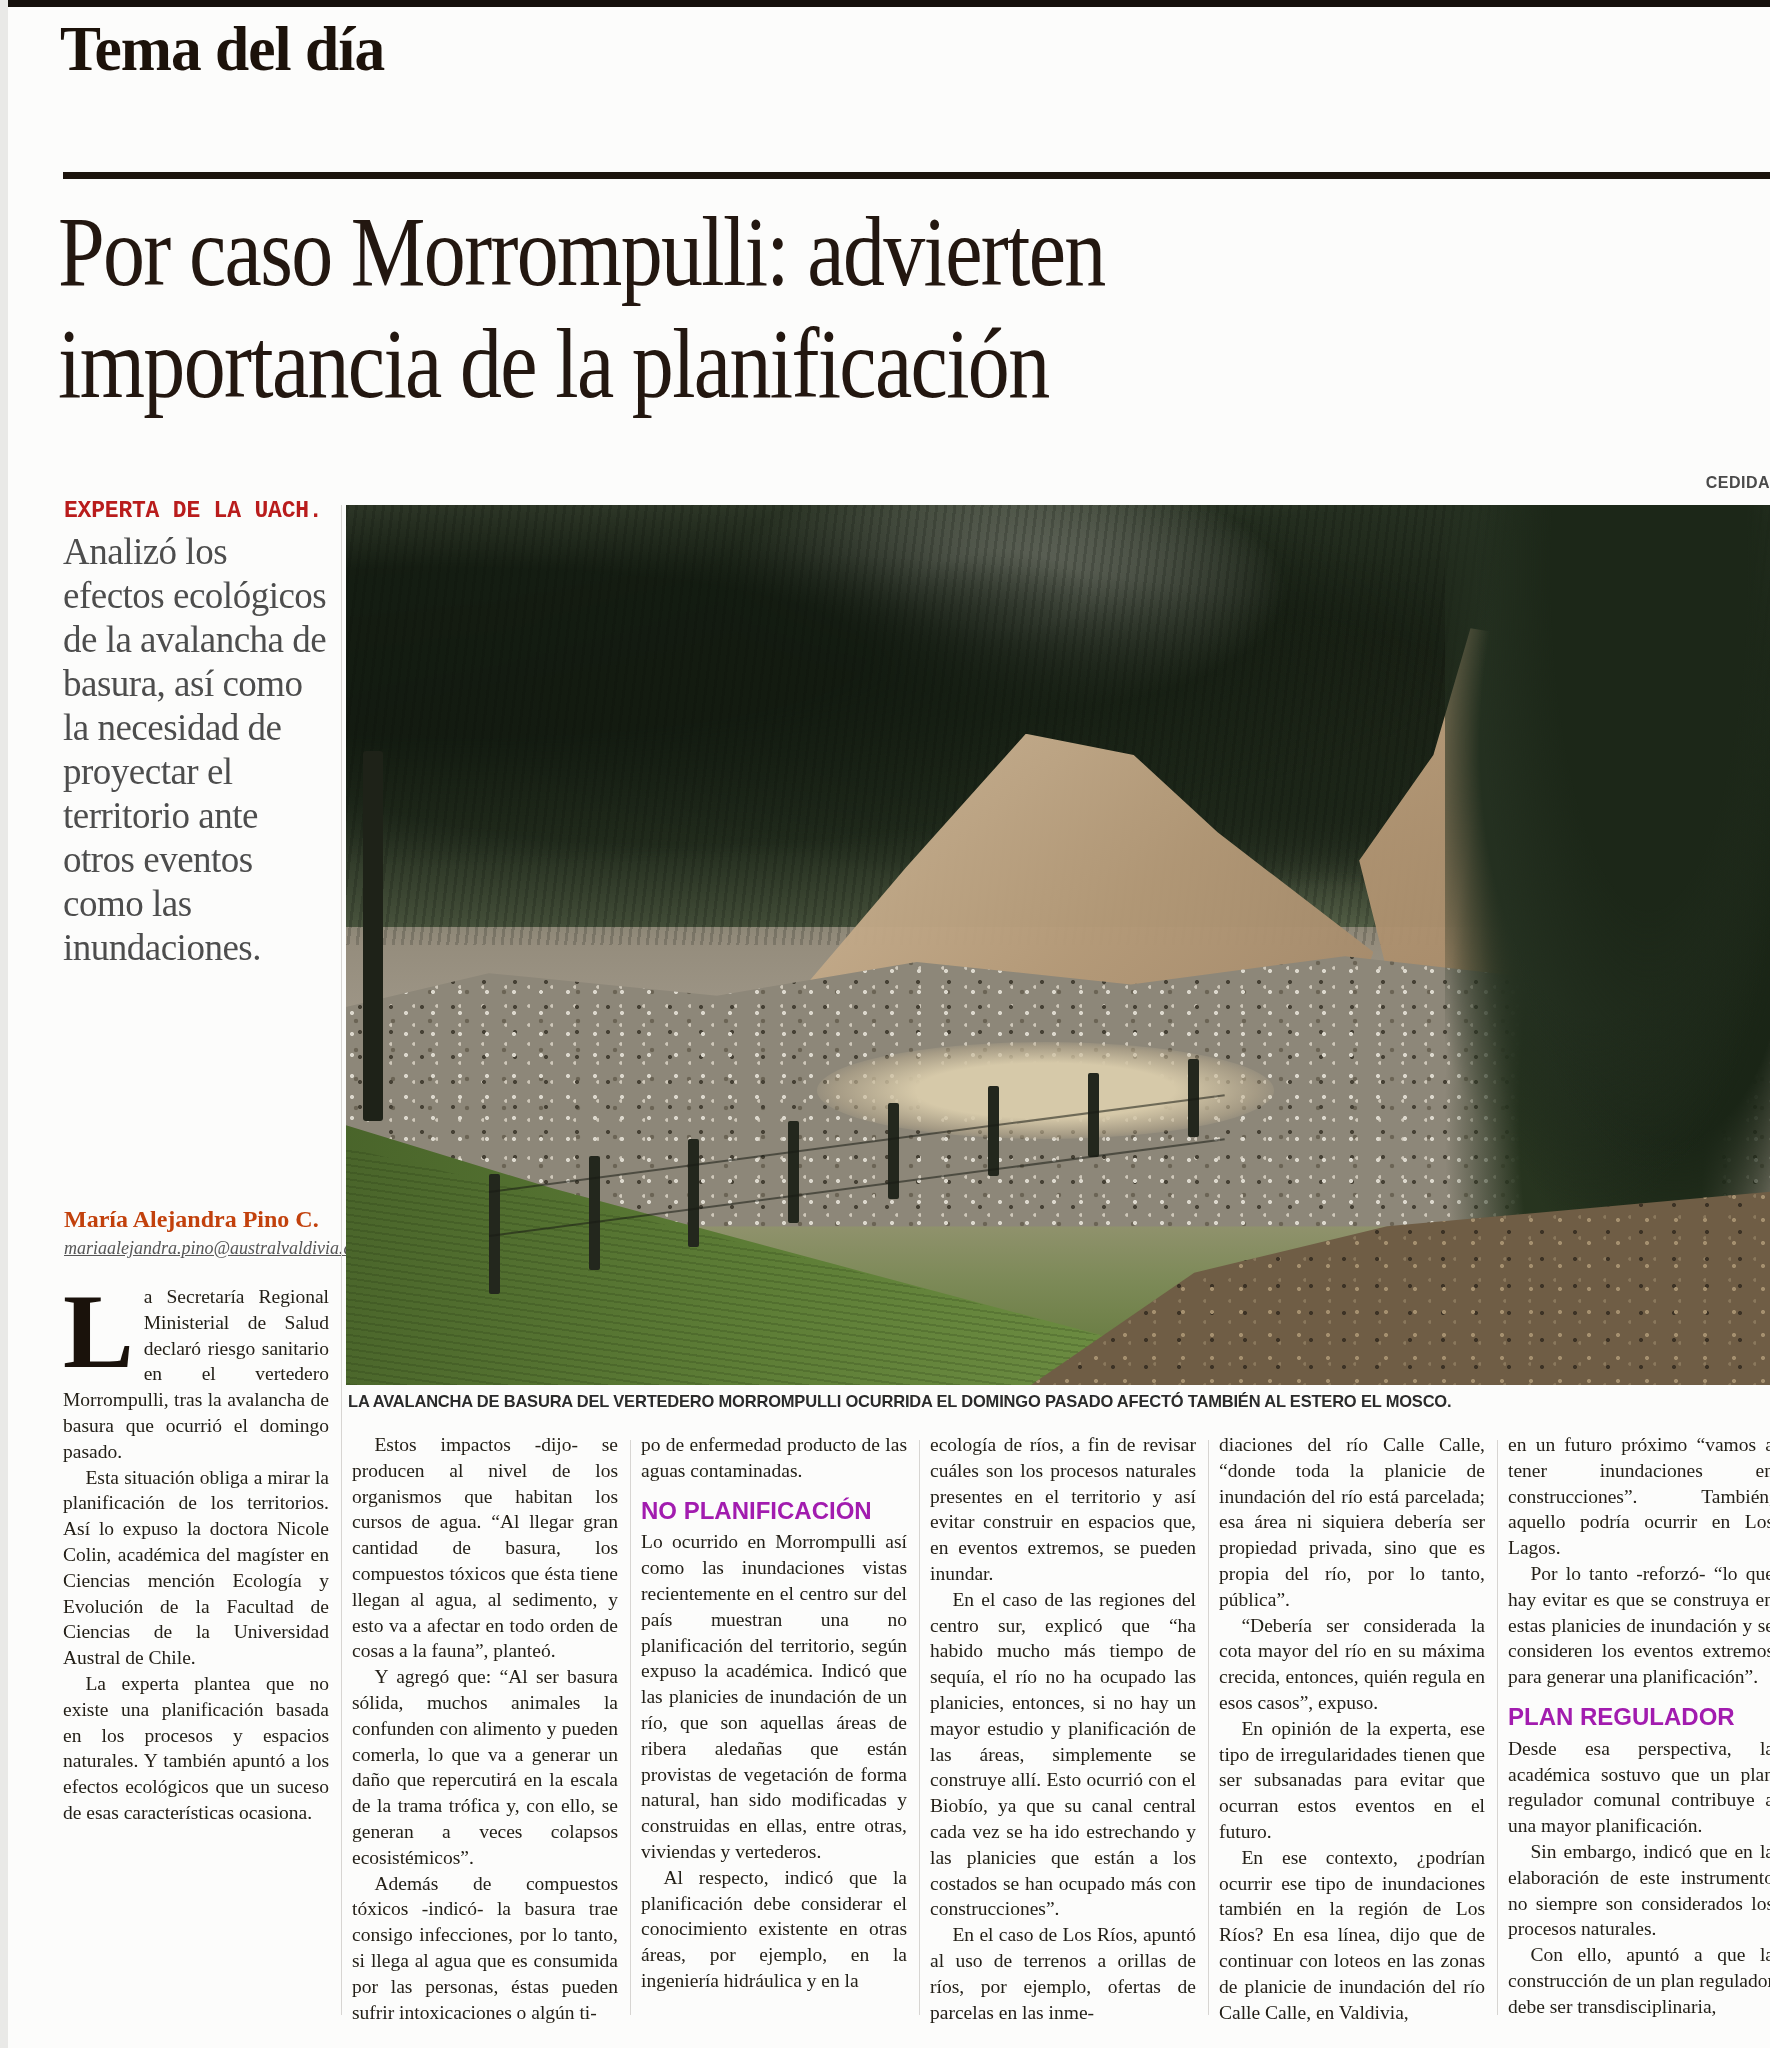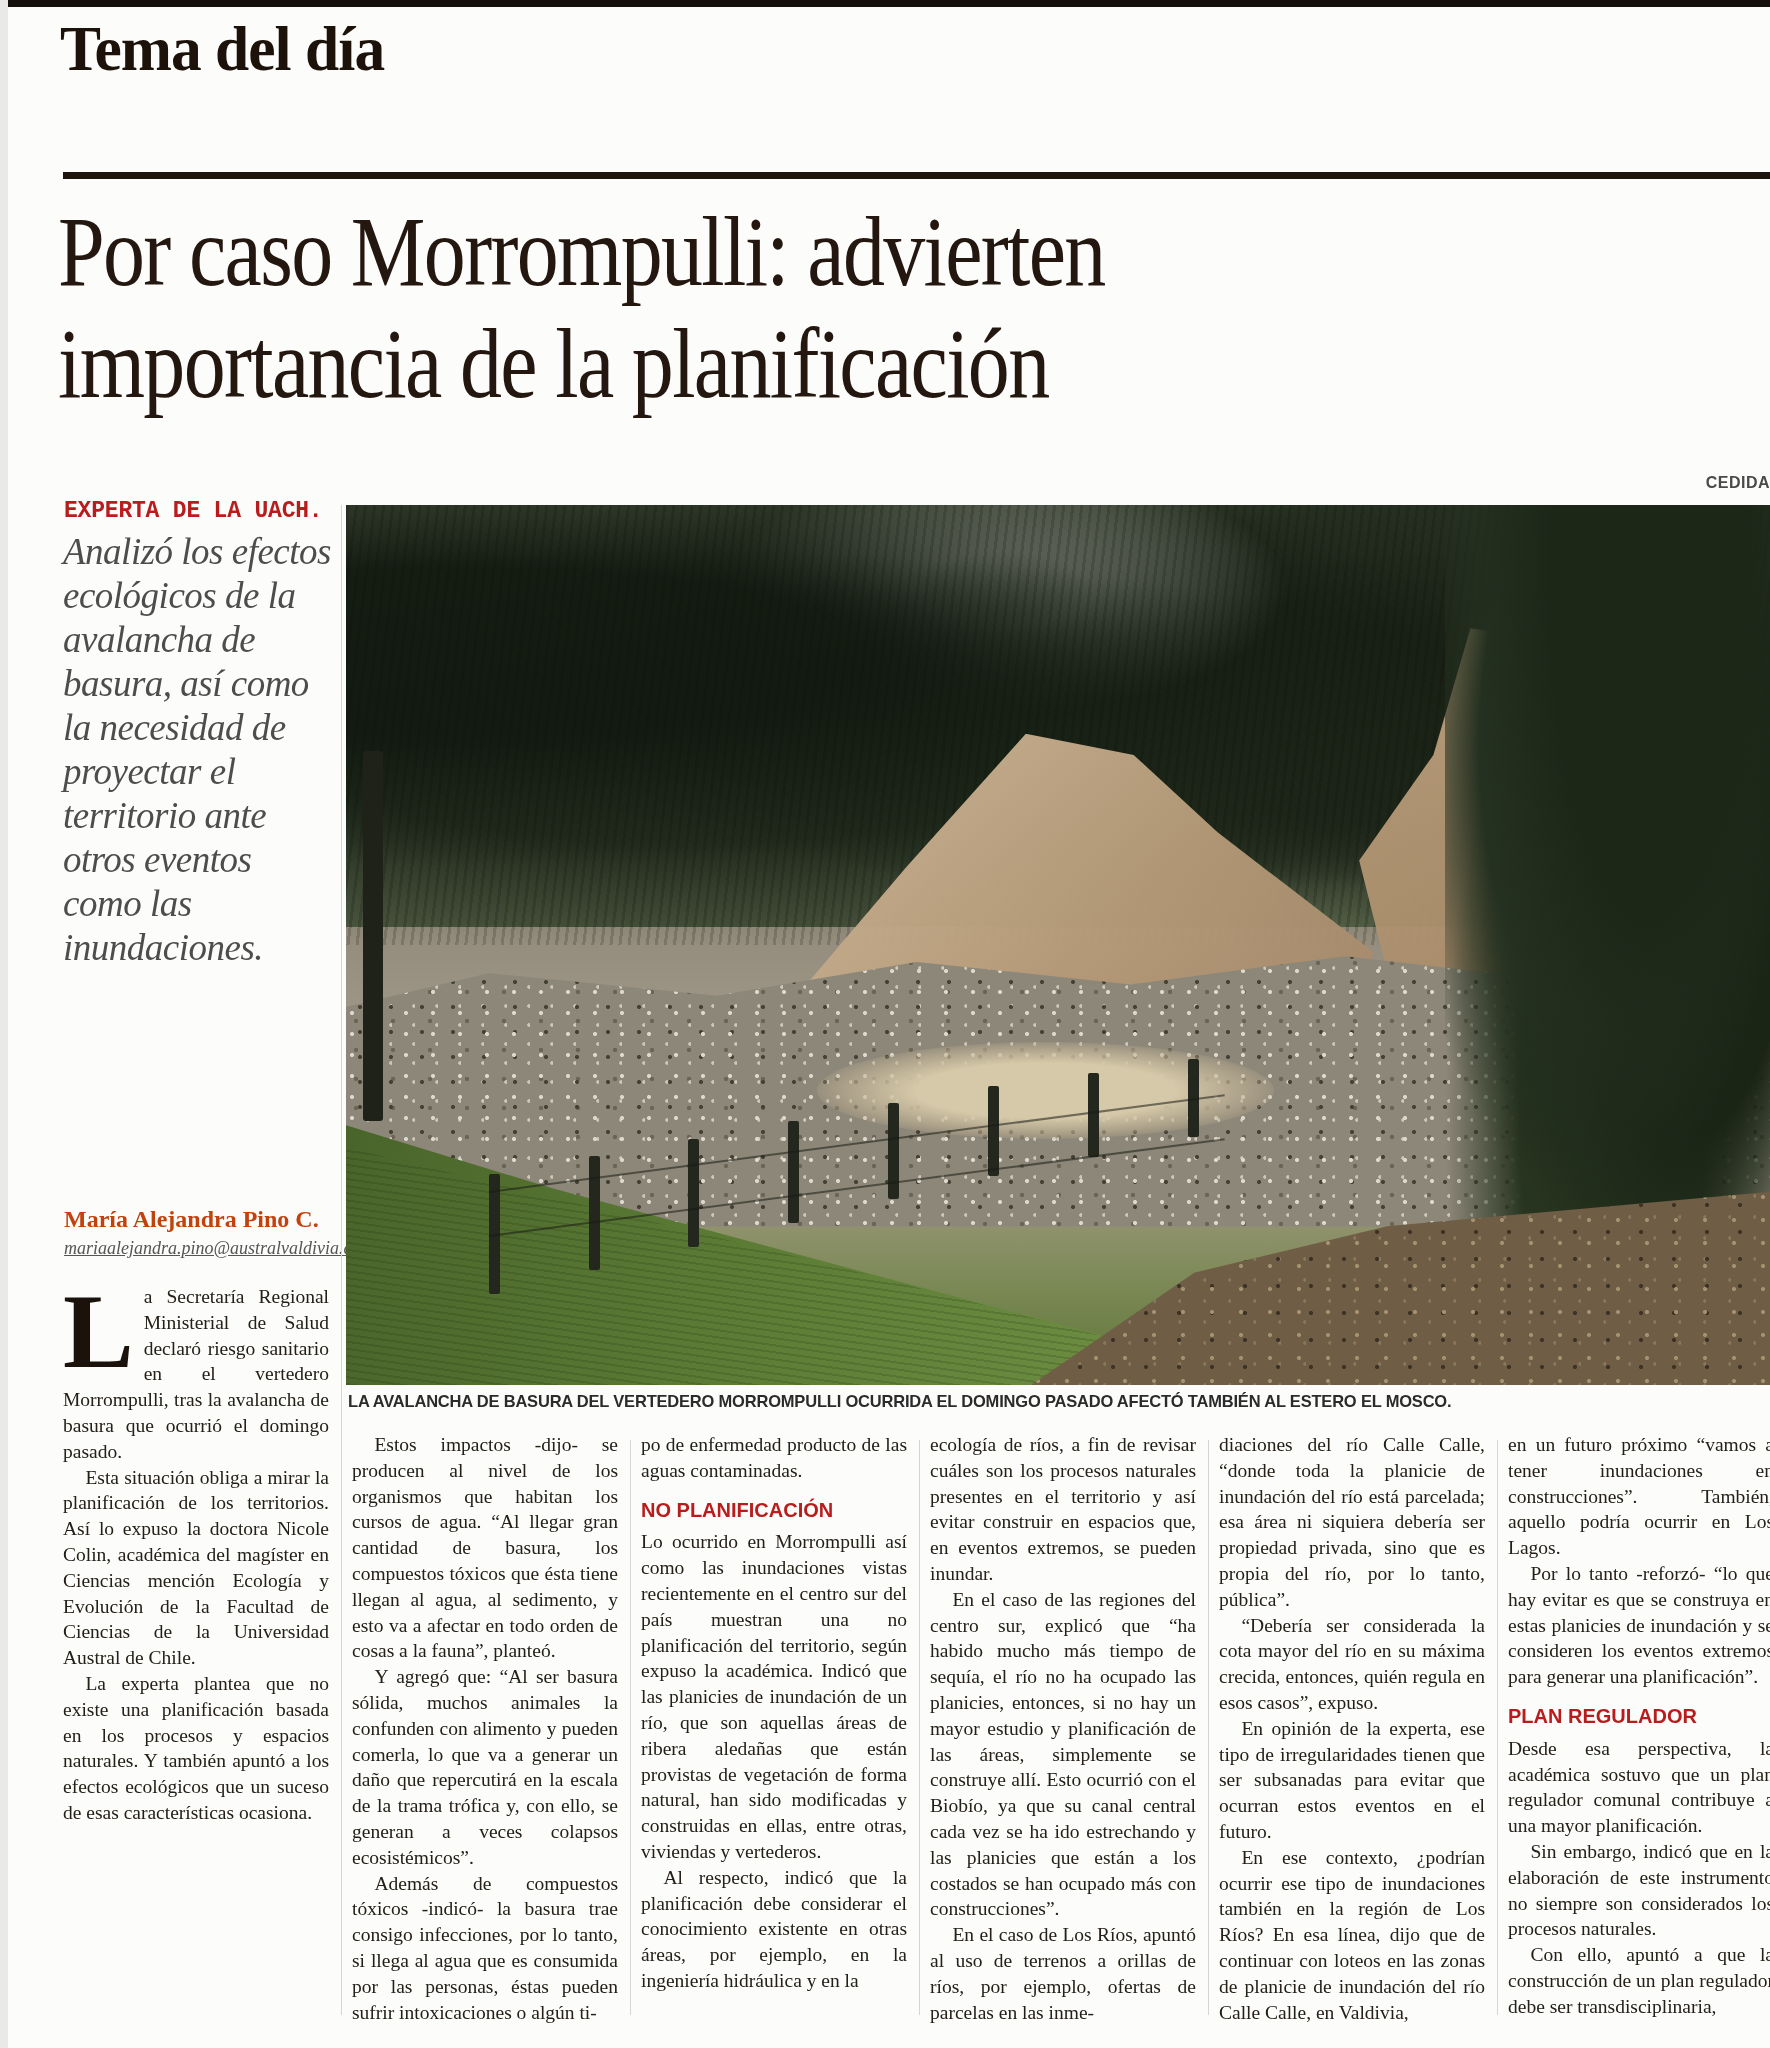--- a/index.html
+++ b/index.html
@@ -14,36 +14,36 @@
   }
   .thick-rule{position:absolute;left:55px;top:172px;width:1710px;height:7px;background:#1c140d;}
   .headline{position:absolute;left:50px;top:196px;width:1760px;color:#231710;}
   .headline .hl-line{font-size:100px;line-height:112px;font-weight:400;letter-spacing:-2px;
     transform:scaleX(.84);transform-origin:0 50%;white-space:nowrap;}
   .photo-credit{position:absolute;right:8px;top:474px;font-family:"Liberation Sans",sans-serif;
     font-size:16px;color:#4a4a4a;letter-spacing:.5px;font-weight:bold;}
   
   .kicker{position:absolute;left:56px;top:498px;font-family:Liberation Mono, monospace;
     font-weight:700;font-size:23px;color:#b91c1c;letter-spacing:-.2px;white-space:nowrap;}
-  .deck{position:absolute;left:55px;top:530px;width:268px;font-style:italic;font-size:37px;
+  .deck{position:absolute;left:55px;top:530px;width:268px;font-size:37px;
     line-height:44px;color:#4d4d4d;letter-spacing:-.5px;}
   .byline-name{position:absolute;left:56px;top:1206px;font-weight:700;font-size:24px;color:#c2410c;}
   .byline-email{position:absolute;left:56px;top:1238px;font-style:italic;font-size:18px;color:#555;
     text-decoration:underline;}
   .colbody{position:absolute;width:266px;font-size:19.5px;line-height:25.8px;text-align:justify;
     color:#242018;overflow:hidden;}
   .colbody p{margin:0;text-indent:0;}
   .colbody p + p{text-indent:1.15em;}
   .col1{left:55px;top:1284px;height:760px;}
   .bcol{top:1432px;height:610px;}
   .c2{left:344px;} .c3{left:633px;} .c4{left:922px;} .c5{left:1211px;} .c6{left:1500px;}
   .dropcap{float:left;font-size:106px;line-height:84px;font-weight:700;color:#1a120b;
     margin:6px 10px 0 0;}
-  .subhead{font-family:"Liberation Sans",sans-serif;font-weight:700;font-size:20px;
-    color:#b91c1c;margin:14px 0 6px 0 !important;text-indent:0 !important;text-align:left;}
+  .subhead{font-family:"Liberation Sans",sans-serif;font-weight:700;font-size:24px;
+    color:#a21caf;margin:14px 0 6px 0 !important;text-indent:0 !important;text-align:left;}
   .vrule{position:absolute;width:1px;background:#d7d5d2;}
   .vr1{left:333px;top:505px;height:1510px;}
   .vr2{left:622px;top:1440px;height:575px;}
   .vr3{left:911px;top:1440px;height:575px;}
   .vr4{left:1200px;top:1440px;height:575px;}
   .vr5{left:1489px;top:1440px;height:575px;}
   
   .caption{position:absolute;left:340px;top:1392px;width:1425px;
     font-family:"Liberation Sans",sans-serif;font-weight:700;font-size:17px;color:#2b2b2b;
     letter-spacing:-.2px;transform:scaleX(.97);transform-origin:0 0;white-space:nowrap;}

